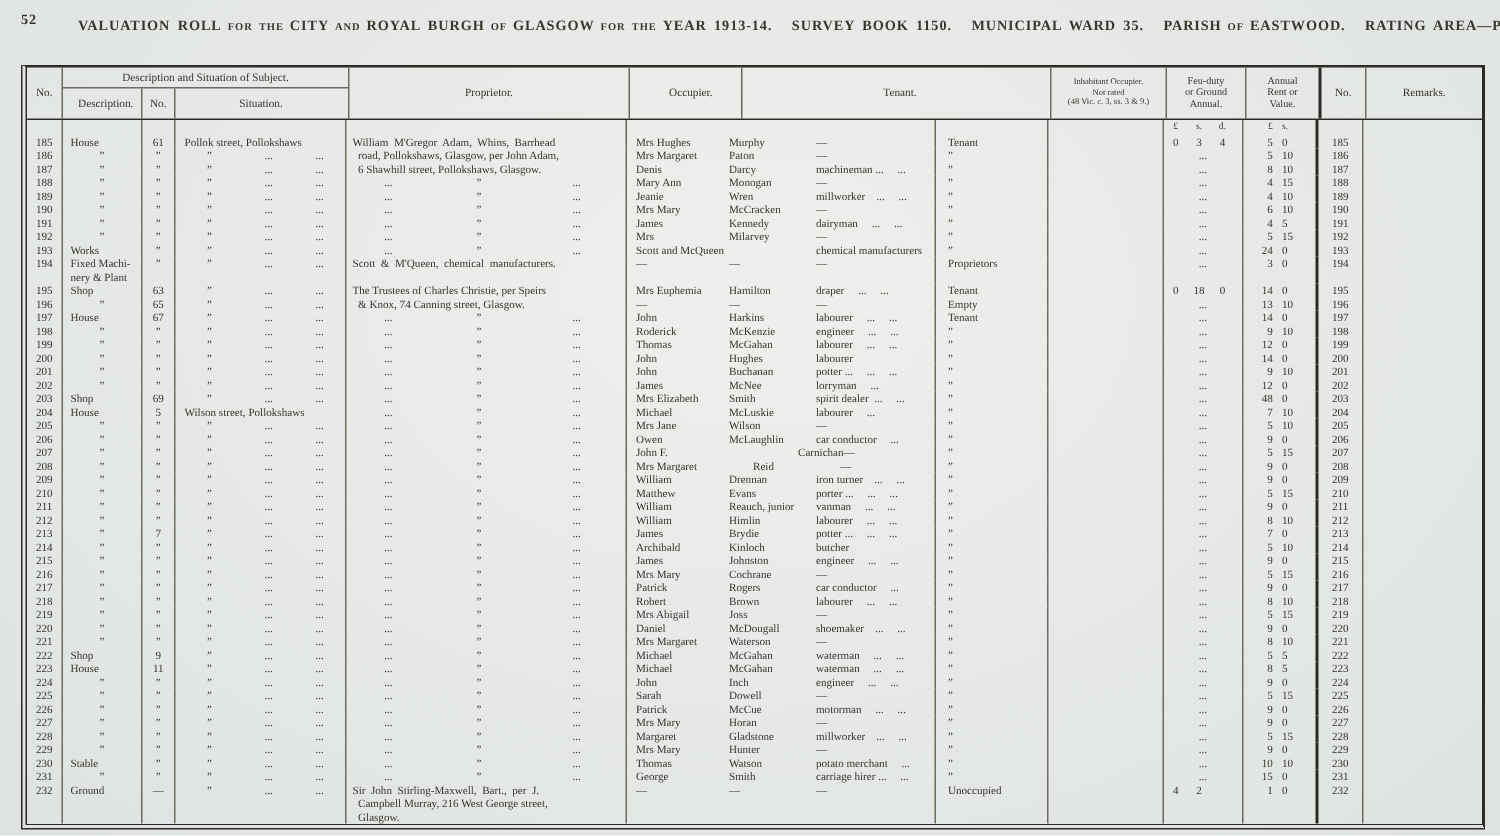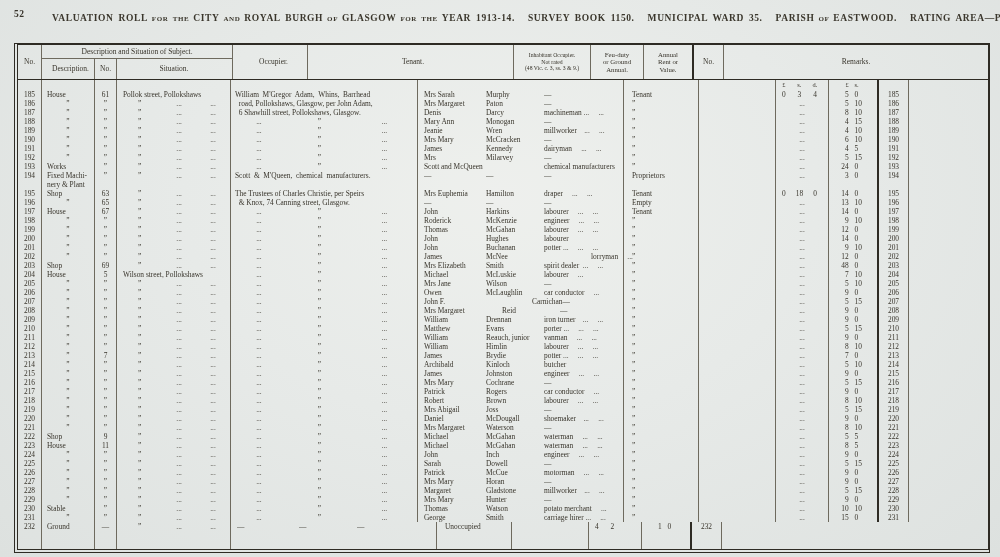--- a/index.html
+++ b/index.html
@@ -80,20 +80,21 @@
   <div class="thead">
     <div class="hc c1">No.</div>
     <div class="hgroup">
       <div class="hg-title">Description and Situation of Subject.</div>
       <div class="hg-sub">
         <div class="hs c2">Description.</div>
         <div class="hs c3">No.</div>
         <div class="hs c4 nobr">Situation.</div>
       </div>
     </div>
+    <div class="hc c5">Proprietor.</div>
     <div class="hc c7">Occupier.</div>
     <div class="hc c6">Tenant.</div>
     <div class="hc c8 small">Inhabitant Occupier.
 Not rated
 (48 Vic. c. 3, ss. 3 &amp; 9.)</div>
     <div class="hc c9 med">Feu-duty
 or Ground
 Annual.</div>
     <div class="hc c10 med">Annual
 Rent or
@@ -123,21 +124,21 @@
         <div class="c c11"></div>
         <div class="c c12"></div>
       </div>
       <div class="trow">
         <div class="c c1">185</div>
         <div class="c c2">House</div>
         <div class="c c3">61</div>
         <div class="c c4 txt">Pollok street, Pollokshaws</div>
         <div class="c c5 txt">William  M'Gregor  Adam,  Whins,  Barrhead</div>
         <div class="c c6 flex">
-          <div class="part" style="flex-basis: 62px;">Mrs Sarah</div>
+          <div class="part" style="flex-basis: 62px;">Mrs Hughes</div>
           <div class="part" style="flex-basis: 58px;">Murphy</div>
           <div class="part" style="flex-basis: 80px;">—</div>
         </div>
         <div class="c c7">Tenant</div>
         <div class="c c8"></div>
         <div class="c c9 flex">
           <div class="part" style="flex-basis: 30%;">0</div>
           <div class="part" style="flex-basis: 30%;">3</div>
           <div class="part" style="flex-basis: 30%;">4</div>
         </div>
@@ -607,21 +608,21 @@
           <div class="part" style="flex-basis: 30%;">...</div>
         </div>
         <div class="c c5 flex">
           <div class="part" style="flex-basis: 30%;">...</div>
           <div class="part" style="flex-basis: 35%;">”</div>
           <div class="part" style="flex-basis: 35%;">...</div>
         </div>
         <div class="c c6 flex">
           <div class="part" style="flex-basis: 62px;">James</div>
           <div class="part" style="flex-basis: 58px;">McNee</div>
-          <div class="part" style="flex-basis: 80px; margin-left: 47px;">lorryman     ...</div>
+          <div class="part" style="flex-basis: 80px;">lorryman     ...</div>
         </div>
         <div class="c c7">”</div>
         <div class="c c8"></div>
         <div class="c c9 dots">...</div>
         <div class="c c10 flex">
           <div class="part" style="flex-basis: 45%;">12</div>
           <div class="part" style="flex-basis: 55%;">0</div>
         </div>
         <div class="c c11">202</div>
         <div class="c c12"></div>
@@ -1465,20 +1466,23 @@
       </div>
       <div class="trow h3">
         <div class="c c1">232</div>
         <div class="c c2">Ground</div>
         <div class="c c3">—</div>
         <div class="c c4 flex">
           <div class="part" style="flex-basis: 40%;">”</div>
           <div class="part" style="flex-basis: 30%;">...</div>
           <div class="part" style="flex-basis: 30%;">...</div>
         </div>
+        <div class="c c5 txt">Sir  John  Stirling-Maxwell,  Bart.,  per  J.
+  Campbell Murray, 216 West George street,
+  Glasgow.</div>
         <div class="c c6 flex">
           <div class="part" style="flex-basis: 62px;">—</div>
           <div class="part" style="flex-basis: 58px;">—</div>
           <div class="part" style="flex-basis: 80px;">—</div>
         </div>
         <div class="c c7">Unoccupied</div>
         <div class="c c8"></div>
         <div class="c c9 flex">
           <div class="part" style="flex-basis: 30%;">4</div>
           <div class="part" style="flex-basis: 30%;">2</div>

